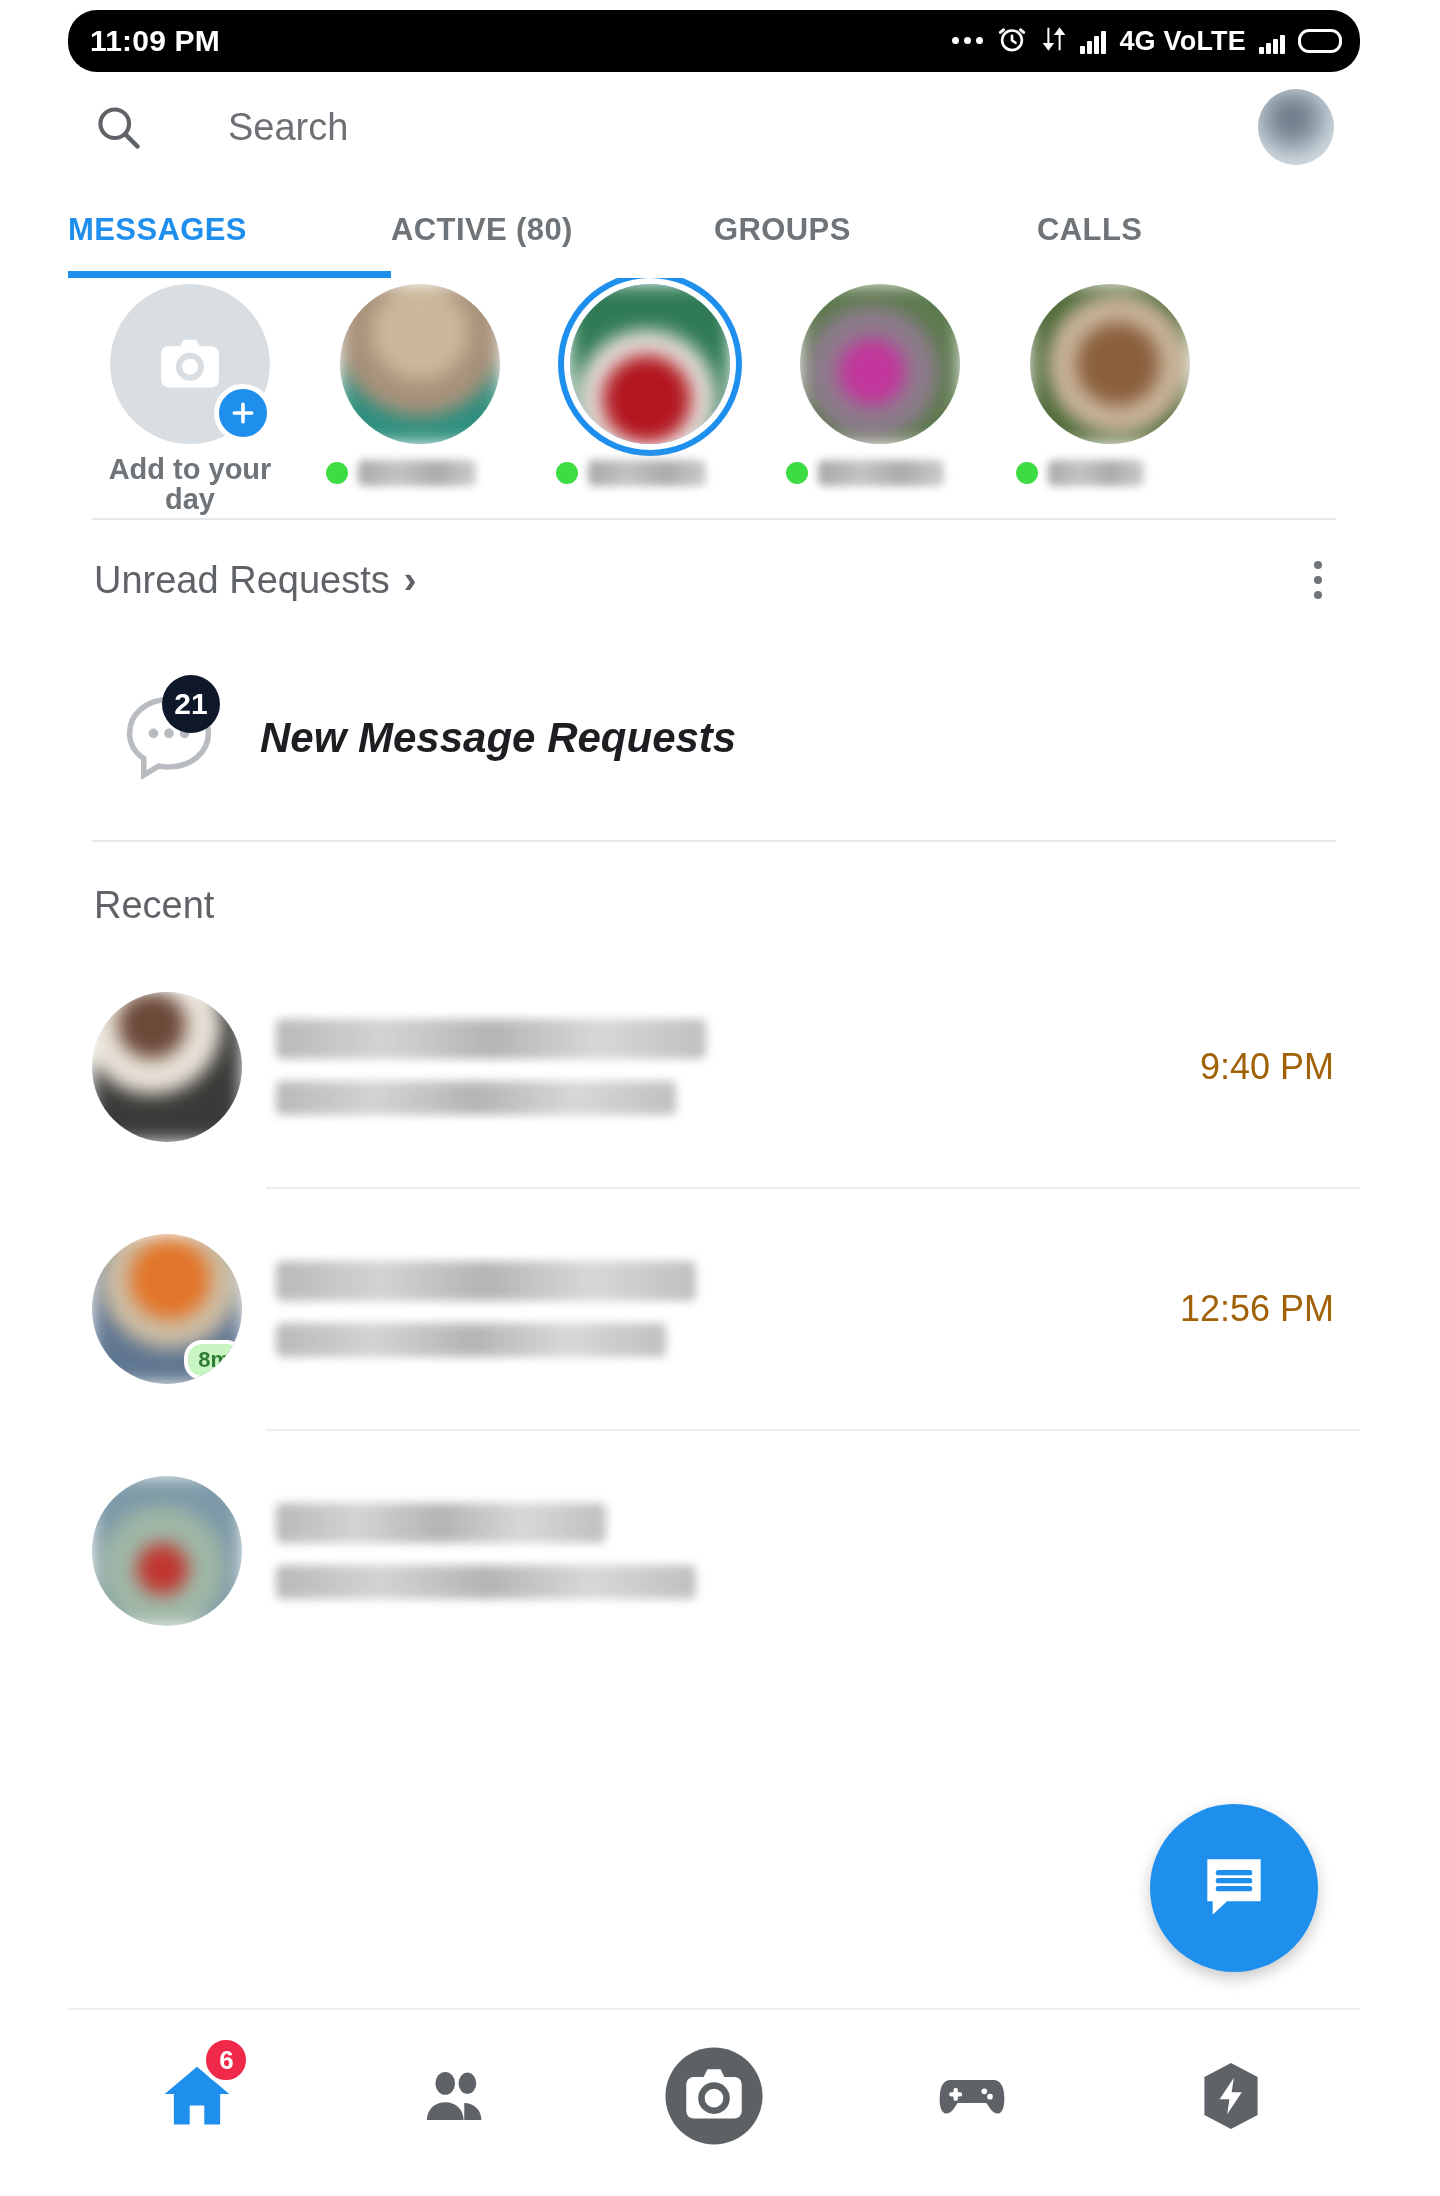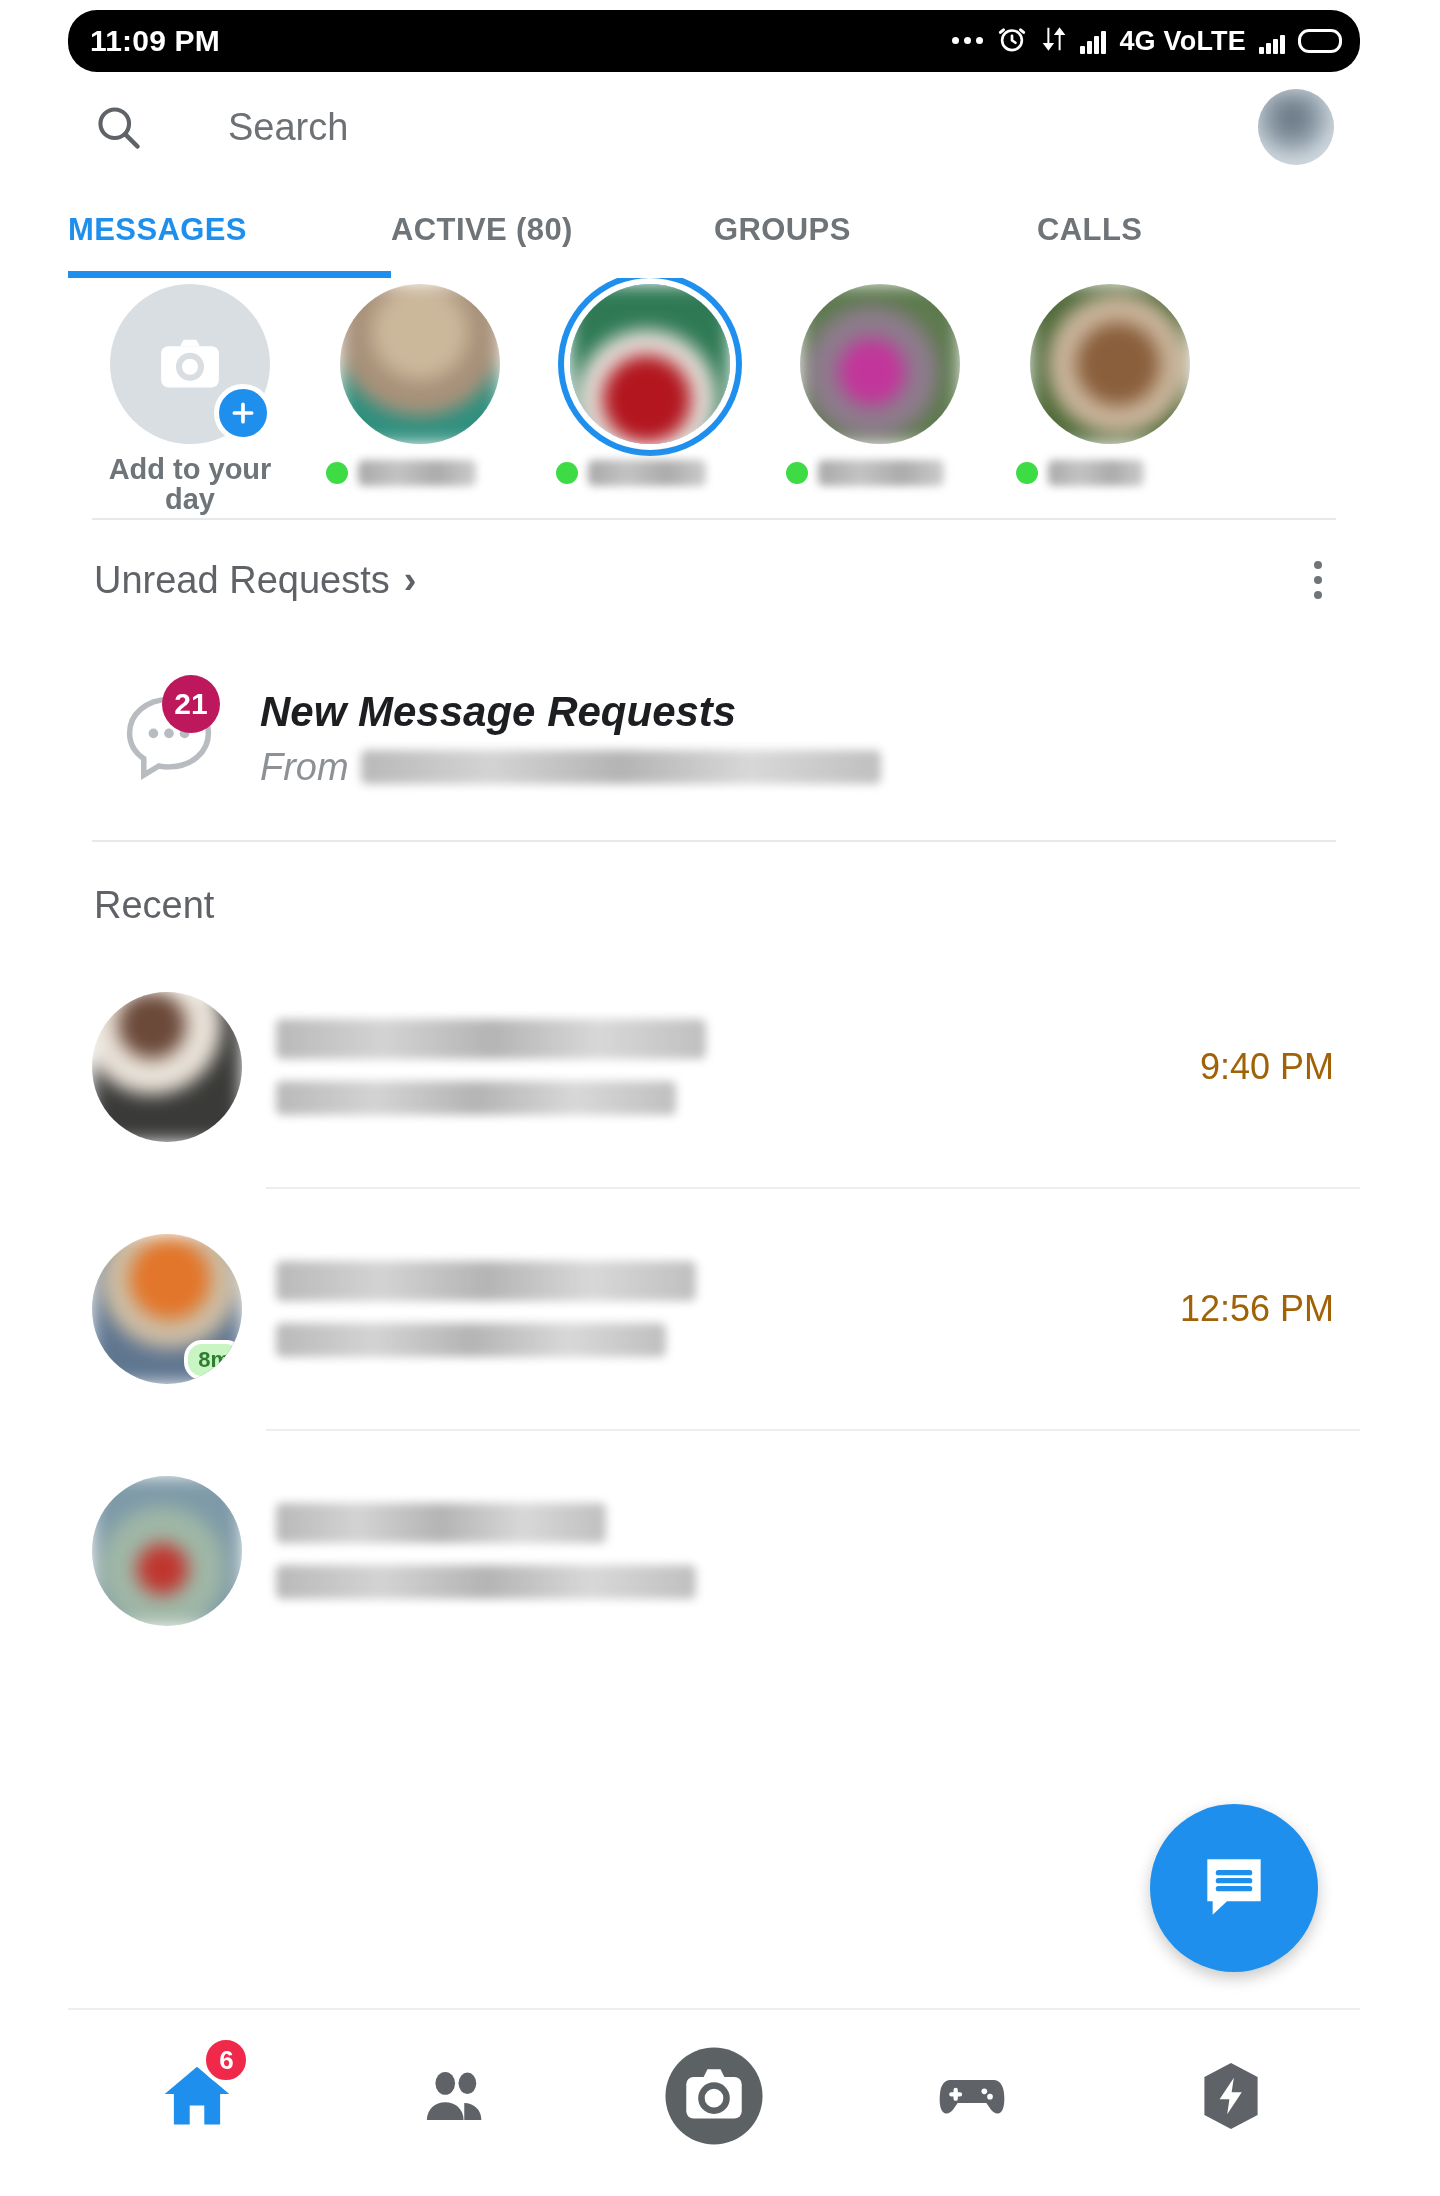--- a/index.html
+++ b/index.html
@@ -270,21 +270,21 @@
   .req-icon-wrap {
     position: relative;
     width: 110px; height: 110px;
     flex: none;
   }
   .req-badge {
     position: absolute;
     left: 48px; top: -8px;
     min-width: 58px; height: 58px;
     border-radius: 30px;
-    background: #be185d;
+    background: #0f172a;
     color: #ffffff;
     font-size: 30px;
     font-weight: bold;
     display: flex;
     align-items: center;
     justify-content: center;
     box-sizing: border-box;
     padding: 0 8px;
     font-family: "Liberation Sans", sans-serif;
   }
@@ -582,24 +582,20 @@
       <svg width="110" height="110" viewBox="0 0 24 24">
         <path d="M12 3.6c-4.9 0-8.6 3.2-8.6 7.3 0 2.3 1.2 4.3 3.1 5.6v3.6l3.3-2a10 10 0 0 0 2.2.2c4.9 0 8.6-3.2 8.6-7.4S16.9 3.6 12 3.6z" fill="none" stroke="#b8bcc0" stroke-width="1.2"></path>
         <circle cx="8.6" cy="11" r="1.05" fill="#b8bcc0"></circle>
         <circle cx="12" cy="11" r="1.05" fill="#b8bcc0"></circle>
         <circle cx="15.4" cy="11" r="1.05" fill="#b8bcc0"></circle>
       </svg>
       <span class="req-badge">21</span>
     </span>
     <span class="req-text">
       <div class="req-title">New Message Requests</div>
-      <div class="req-sub">
-        <span>From</span>
-        <span class="blurtext" style="width:520px"></span>
-      </div>
     </span>
   </div>
 
   <div class="hr"></div>
 
   <div class="recent-head">Recent</div>
 
   <div class="chat-row">
     <span class="chat-av">
       <span class="ph" style="background:

